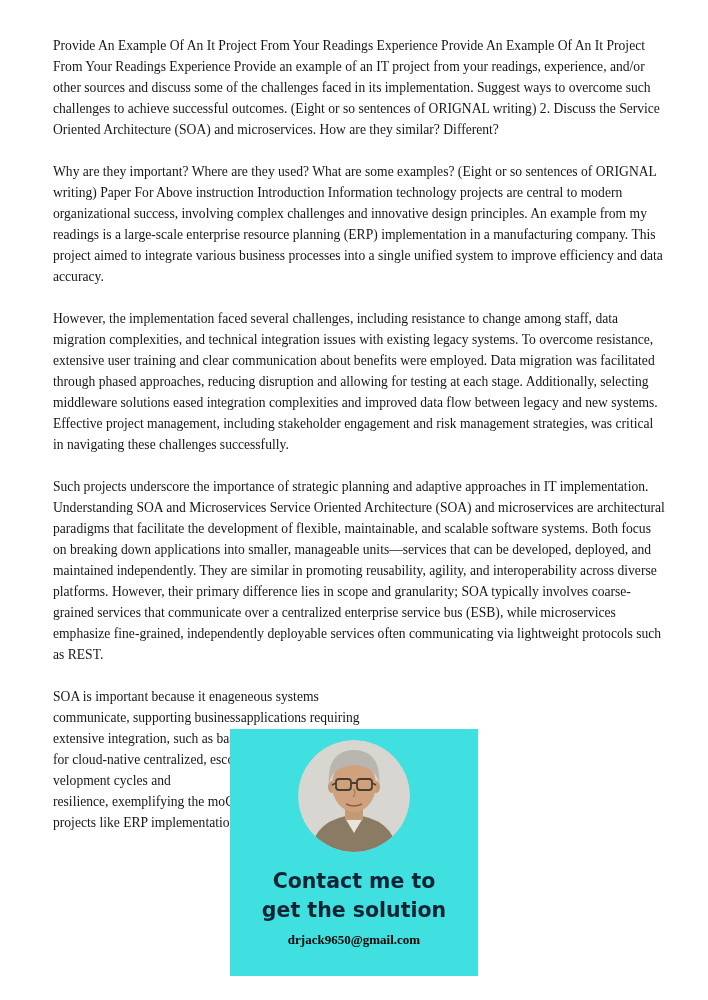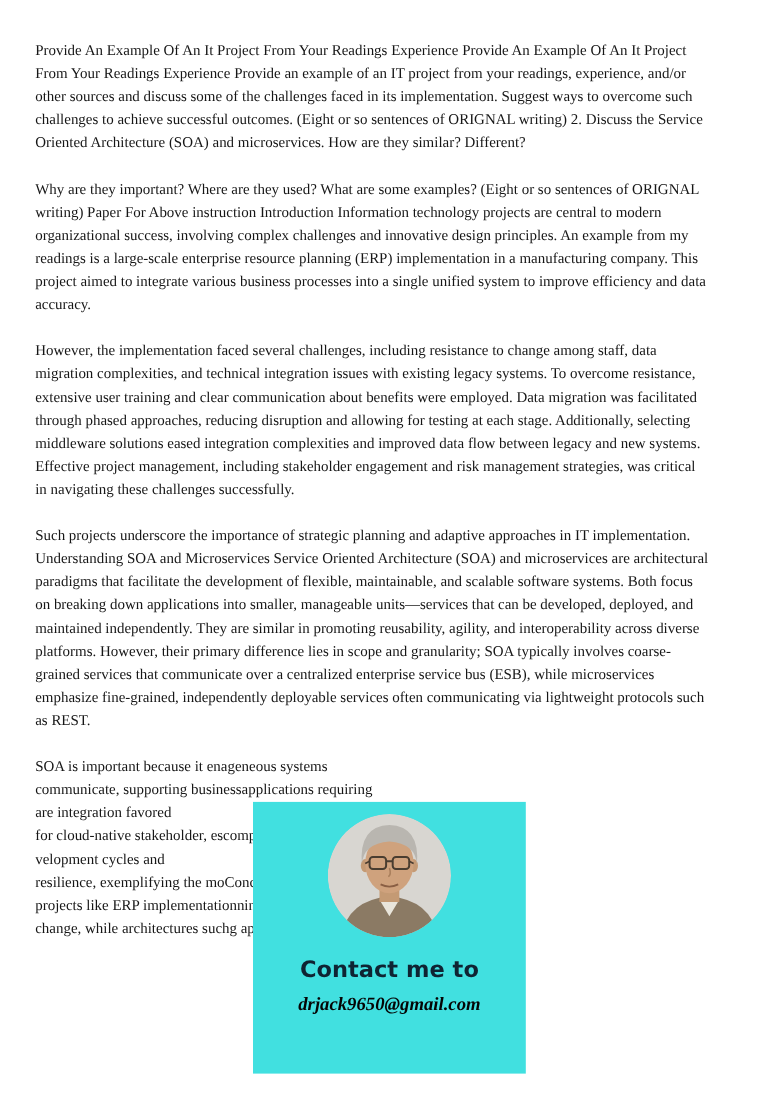--- a/index.html
+++ b/index.html
@@ -6,21 +6,21 @@
   html, body { width:708px; height:1000px; }
   body {
     background:#ffffff;
     position:relative;
     overflow:hidden;
     font-family:"Liberation Serif", serif;
     color:#161616;
   }
   .doc {
     position:absolute;
-    left:32px;
+    left:53px;
     top:35px;
     width:613px;
     font-size:13.6px;
     line-height:21px;
     text-align:left;
   }
   .doc p { margin:0 0 21px 0; }
   .obscured-para { margin-top:0; }
   .obscured-line {
     display:flex;
@@ -55,25 +55,24 @@
     font-weight:bold;
     font-size:20.5px;
     line-height:29px;
     color:#0f2433;
     text-align:center;
     margin-top:15px;
   }
   .card-email {
     font-family:"Liberation Serif", serif;
     font-weight:bold;
-    font-size:17px;
+    font-size:13px;
     color:#050505;
     text-align:center;
     margin-top:7px;
-    font-style:italic;
   }
 </style>
 </head>
 <body>
 
 <div class="doc">
   <p>Provide An Example Of An It Project From Your Readings Experience Provide An Example Of An It Project From Your Readings Experience Provide an example of an IT project from your readings, experience, and/or other sources and discuss some of the challenges faced in its implementation. Suggest ways to overcome such challenges to achieve successful outcomes. (Eight or so sentences of ORIGNAL writing) 2. Discuss the Service Oriented Architecture (SOA) and microservices. How are they similar? Different?</p>
   <p>Why are they important? Where are they used? What are some examples? (Eight or so sentences of ORIGNAL writing) Paper For Above instruction Introduction Information technology projects are central to modern organizational success, involving complex challenges and innovative design principles. An example from my readings is a large-scale enterprise resource planning (ERP) implementation in a manufacturing company. This project aimed to integrate various business processes into a single unified system to improve efficiency and data accuracy.</p>
   <p>However, the implementation faced several challenges, including resistance to change among staff, data migration complexities, and technical integration issues with existing legacy systems. To overcome resistance, extensive user training and clear communication about benefits were employed. Data migration was facilitated through phased approaches, reducing disruption and allowing for testing at each stage. Additionally, selecting middleware solutions eased integration complexities and improved data flow between legacy and new systems. Effective project management, including stakeholder engagement and risk management strategies, was critical in navigating these challenges successfully.</p>
   <p>Such projects underscore the importance of strategic planning and adaptive approaches in IT implementation. Understanding SOA and Microservices Service Oriented Architecture (SOA) and microservices are architectural paradigms that facilitate the development of flexible, maintainable, and scalable software systems. Both focus on breaking down applications into smaller, manageable units—services that can be developed, deployed, and maintained independently. They are similar in promoting reusability, agility, and interoperability across diverse platforms. However, their primary difference lies in scope and granularity; SOA typically involves coarse-grained services that communicate over a centralized enterprise service bus (ESB), while microservices emphasize fine-grained, independently deployable services often communicating via lightweight protocols such as REST.</p>
@@ -81,40 +80,37 @@
   <div class="obscured-para">
     <div class="obscured-line">
       <span>SOA is important because it ena</span>
       <span>geneous systems</span>
     </div>
     <div class="obscured-line">
       <span>communicate, supporting business</span>
       <span>applications requiring</span>
     </div>
     <div class="obscured-line">
+      <span>extensive integration, such as ba</span>
       <span>are integration favored</span>
     </div>
     <div class="obscured-line">
-      <span>for cloud-native stakeholder, es</span>
+      <span>for cloud-native centralized, es</span>
       <span>company are priorities,</span>
     </div>
     <div class="obscured-line">
       <span>velopment cycles and</span>
     </div>
     <div class="obscured-line">
       <span>resilience, exemplifying the mo</span>
       <span>Conclusion In summary, IT</span>
     </div>
     <div class="obscured-line">
       <span>projects like ERP implementatio</span>
       <span>nning and managing</span>
-    </div>
-    <div class="obscured-line">
-      <span>change, while architectures such</span>
-      <span>g approaches to enhancing</span>
     </div>
   </div>
 </div>
 
 <div class="contact-card" style="background-color: rgb(65, 224, 224);">
   <div class="photo">
     <svg viewBox="0 0 112 112" xmlns="http://www.w3.org/2000/svg">
       <defs>
           <clipPath id="pc">
             <circle cx="56" cy="56" r="56"></circle>
@@ -134,15 +130,16 @@
         <line x1="53" y1="43" x2="59" y2="43" stroke="#4a3d30" stroke-width="1.8"></line>
         <line x1="38" y1="43" x2="34" y2="45" stroke="#4a3d30" stroke-width="1.5"></line>
         <line x1="74" y1="43" x2="78" y2="45" stroke="#4a3d30" stroke-width="1.5"></line>
         <path d="M56 49 Q58 55 55 57" stroke="#a97f5c" fill="none" stroke-width="1.4"></path>
         <path d="M48 64 Q56 68 64 64" stroke="#8a5f44" fill="none" stroke-width="1.6"></path>
       </g>
     </svg>
   </div>
   <div class="card-heading">
     <div>Contact me to</div>
+    <div>get the solution</div>
   </div>
   <div class="card-email">drjack9650@gmail.com</div>
 </div>
 
 </body></html>

